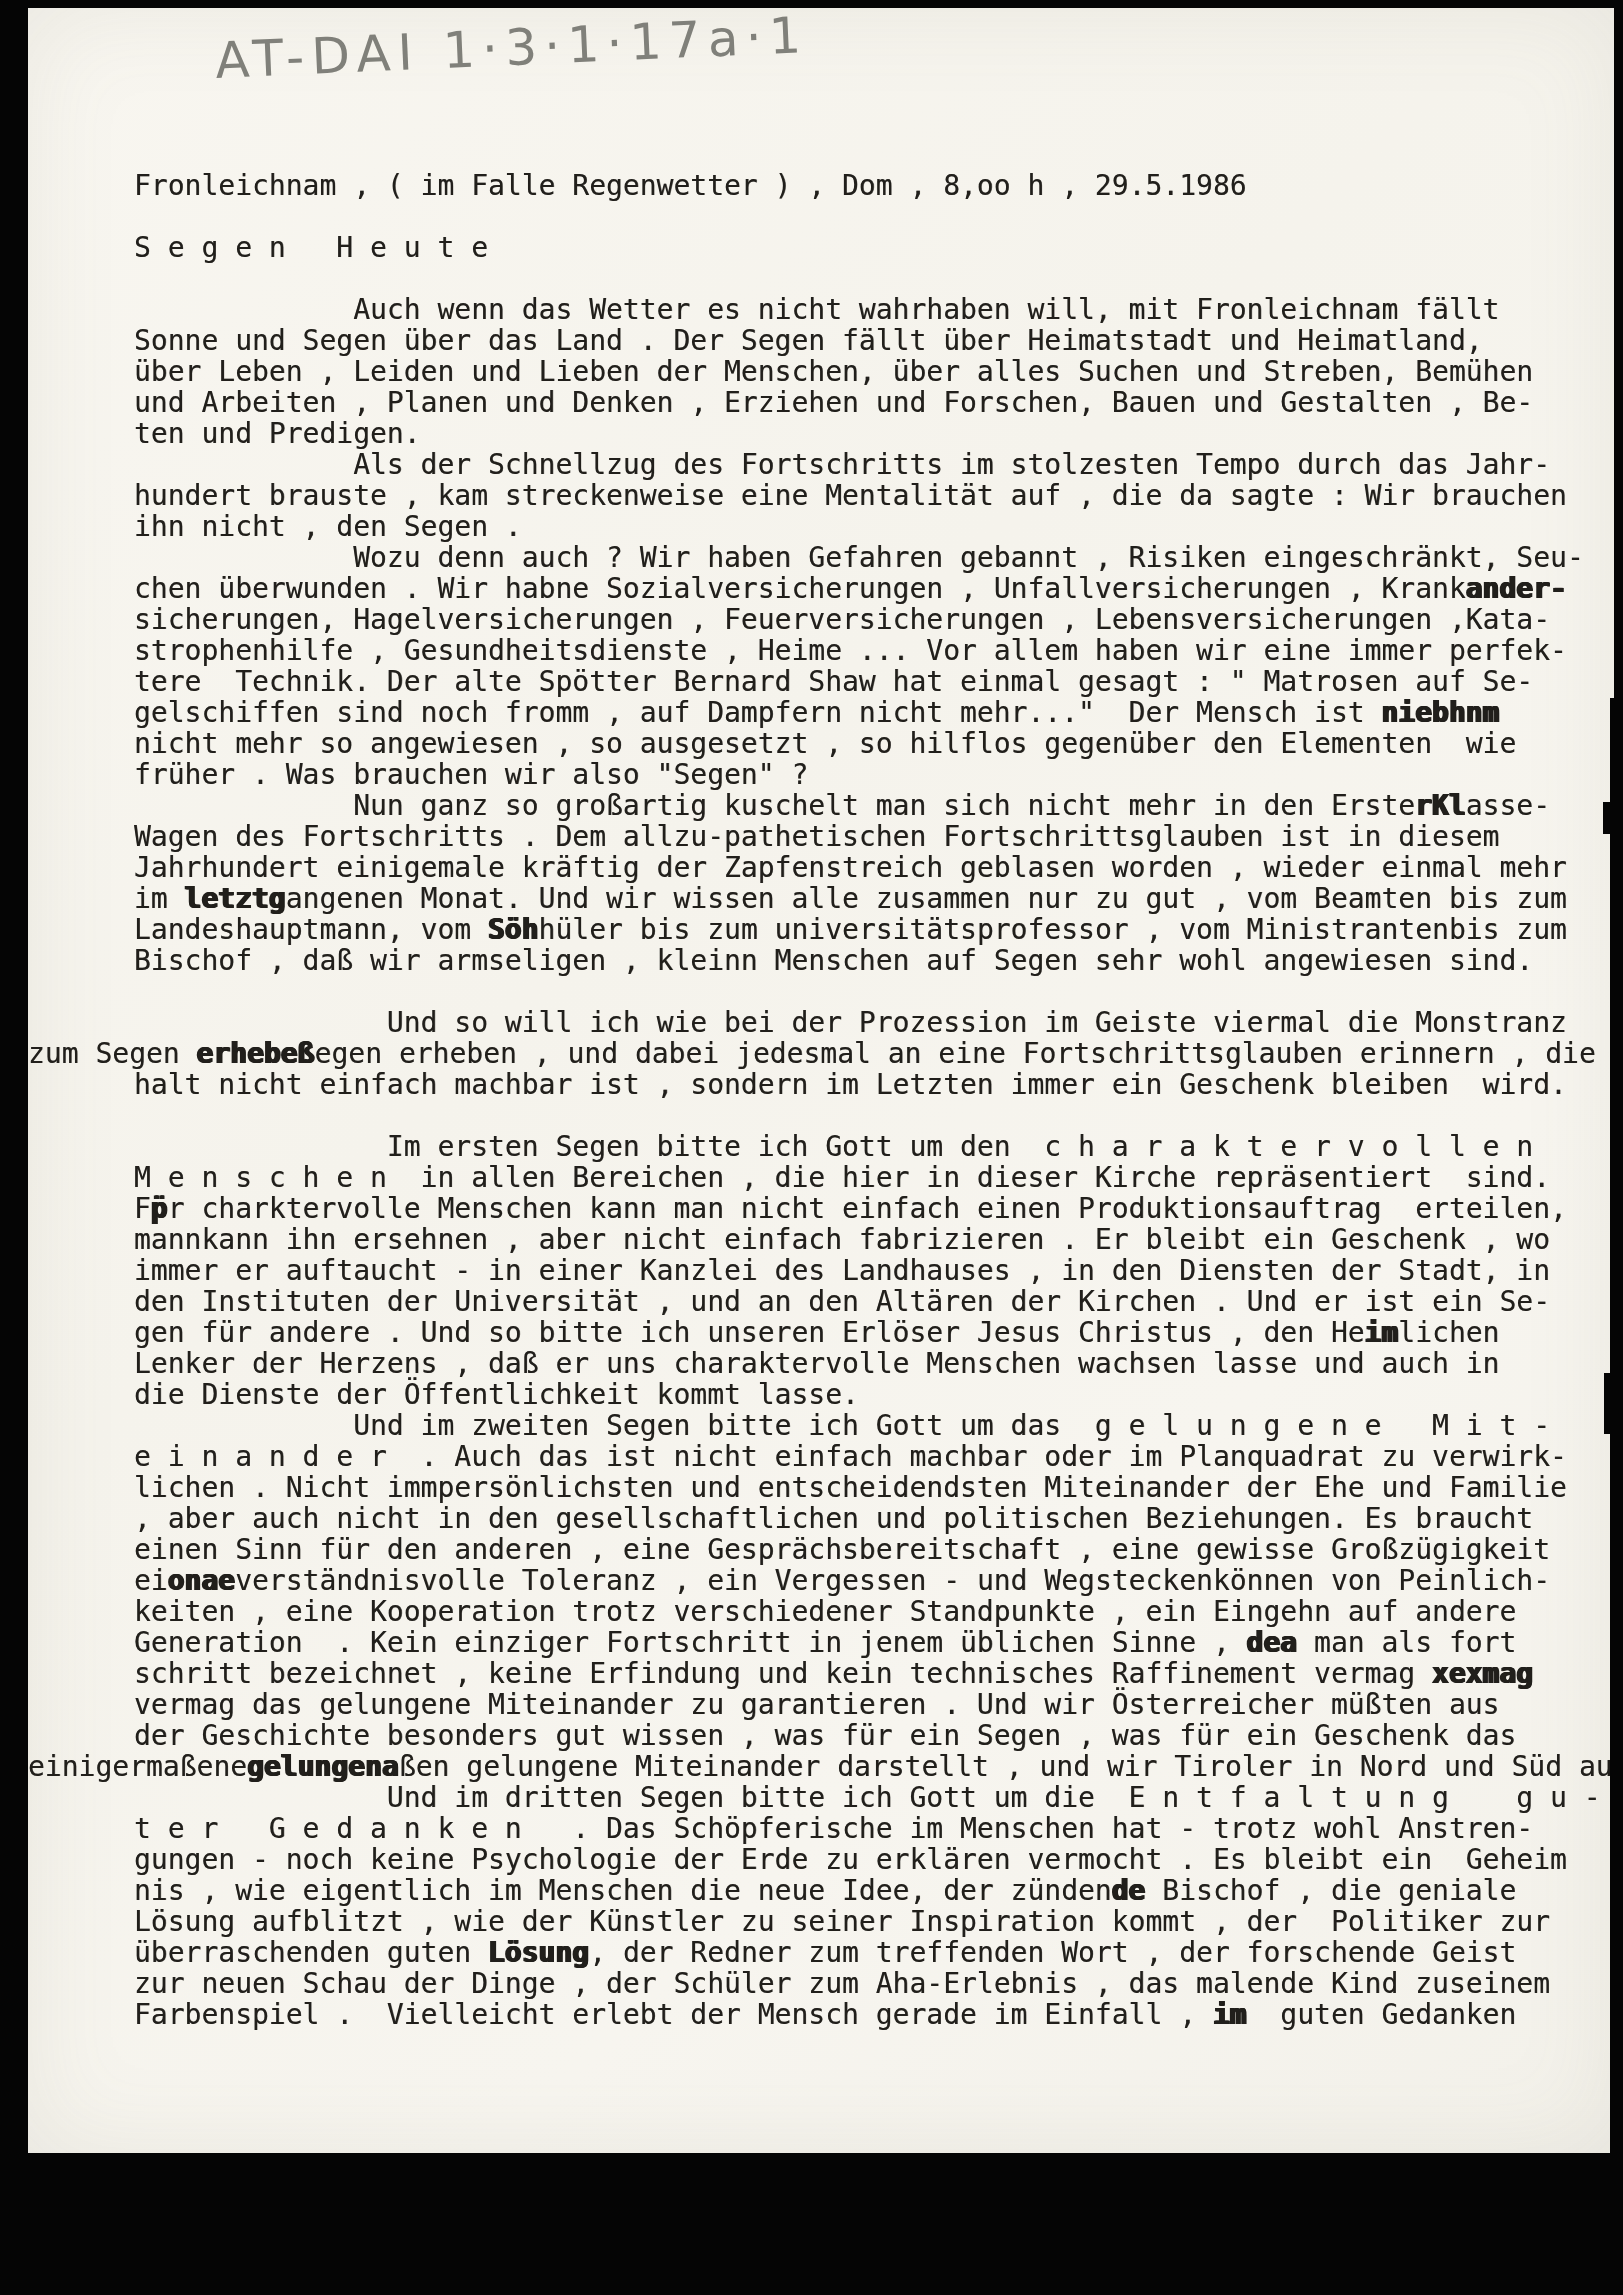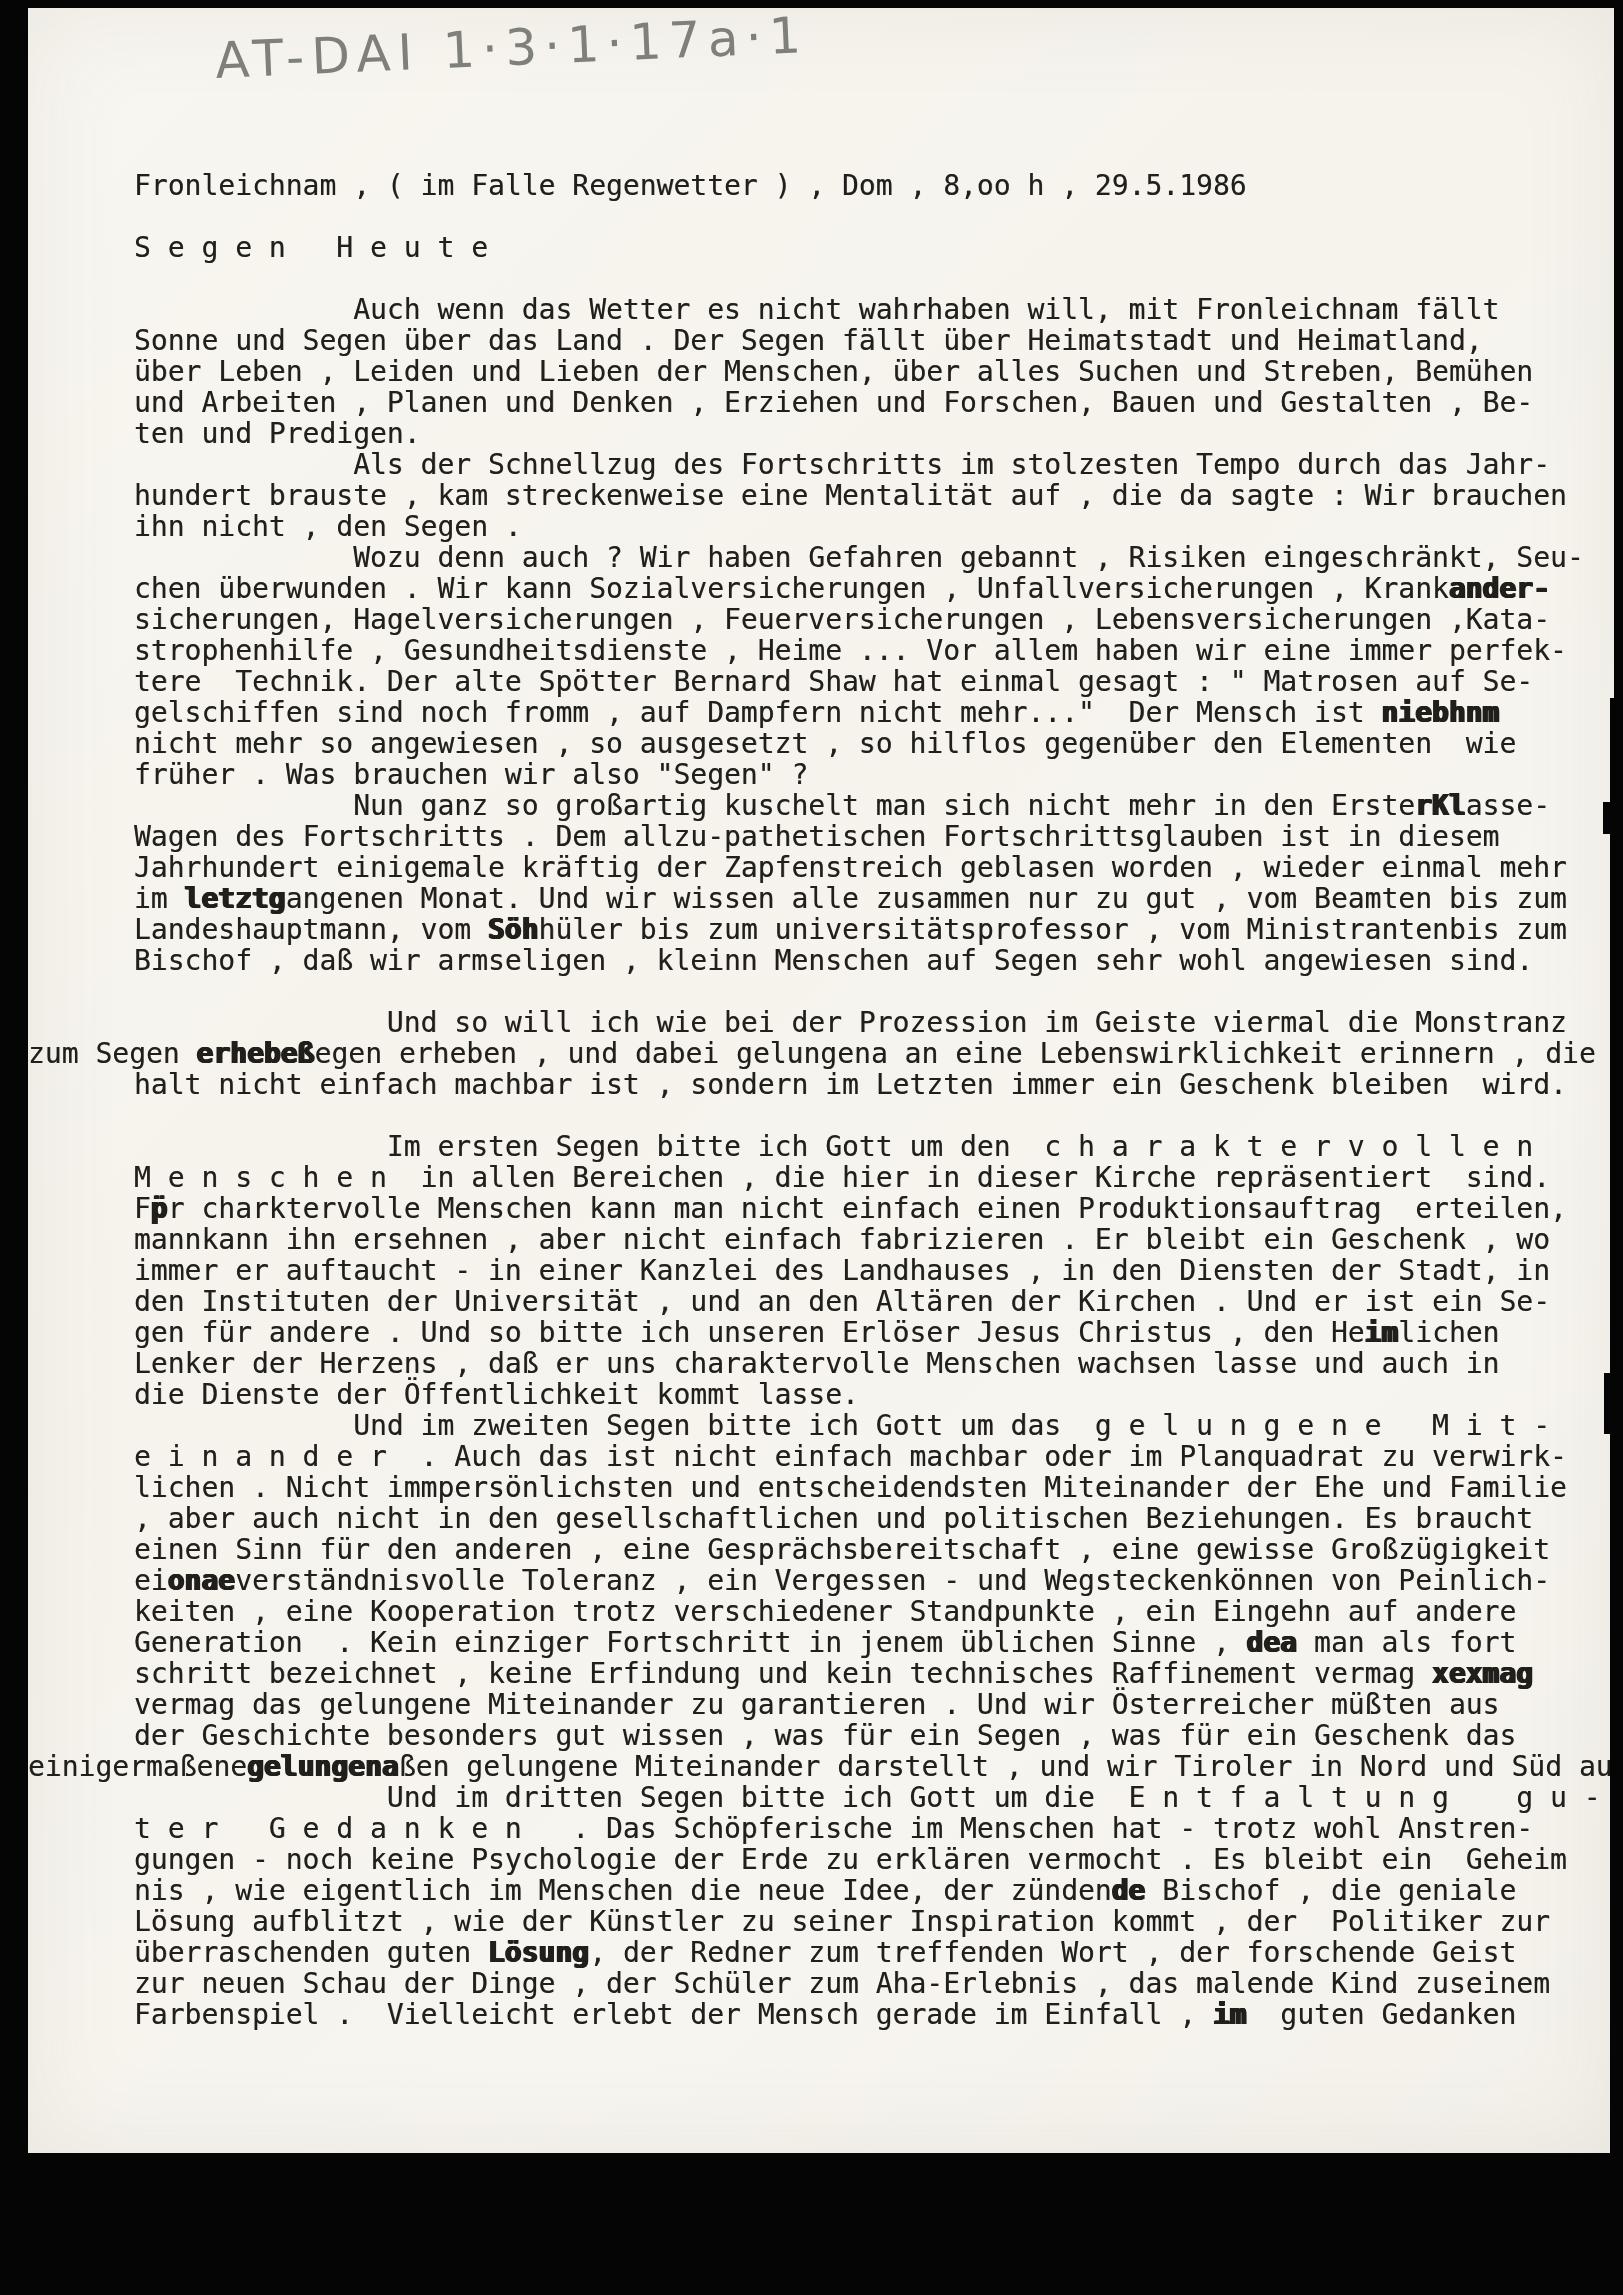--- a/index.html
+++ b/index.html
@@ -68,36 +68,36 @@
       <div class="line blank">&nbsp;</div>
       <div class="line"><span>             Auch wenn das Wetter es nicht wahrhaben will, mit Fronleichnam fällt</span></div>
       <div class="line"><span>Sonne und Segen über das Land . Der Segen fällt über Heimatstadt und Heimatland,</span></div>
       <div class="line"><span>über Leben , Leiden und Lieben der Menschen, über alles Suchen und Streben, Bemühen</span></div>
       <div class="line"><span>und Arbeiten , Planen und Denken , Erziehen und Forschen, Bauen und Gestalten , Be-</span></div>
       <div class="line"><span>ten und Predigen.</span></div>
       <div class="line"><span>             Als der Schnellzug des Fortschritts im stolzesten Tempo durch das Jahr-</span></div>
       <div class="line"><span>hundert brauste , kam streckenweise eine Mentalität auf , die da sagte : Wir brauchen</span></div>
       <div class="line"><span>ihn nicht , den Segen .</span></div>
       <div class="line"><span>             Wozu denn auch ? Wir haben Gefahren gebannt , Risiken eingeschränkt, Seu-</span></div>
-      <div class="line"><span>chen überwunden . Wir kann Sozialversicherungen , Unfallversicherungen , Krank</span><span class="ov">ander-</span></div>
+      <div class="line"><span>chen überwunden . Wir habne Sozialversicherungen , Unfallversicherungen , Krank</span><span class="ov">ander-</span></div>
       <div class="line"><span>sicherungen, Hagelversicherungen , Feuerversicherungen , Lebensversicherungen ,Kata-</span></div>
       <div class="line"><span>strophenhilfe , Gesundheitsdienste , Heime ... Vor allem haben wir eine immer perfek-</span></div>
       <div class="line"><span>tere  Technik. Der alte Spötter Bernard Shaw hat einmal gesagt : " Matrosen auf Se-</span></div>
       <div class="line"><span>gelschiffen sind noch fromm , auf Dampfern nicht mehr..."  Der Mensch ist </span><span class="ov">niebhnm</span></div>
       <div class="line"><span>nicht mehr so angewiesen , so ausgesetzt , so hilflos gegenüber den Elementen  wie</span></div>
       <div class="line"><span>früher . Was brauchen wir also "Segen" ?</span></div>
       <div class="line"><span>             Nun ganz so großartig kuschelt man sich nicht mehr in den Erste</span><span class="ov">rKl</span><span>asse-</span></div>
       <div class="line"><span>Wagen des Fortschritts . Dem allzu-pathetischen Fortschrittsglauben ist in diesem</span></div>
       <div class="line"><span>Jahrhundert einigemale kräftig der Zapfenstreich geblasen worden , wieder einmal mehr</span></div>
       <div class="line"><span>im </span><span class="ov">letztg</span><span>angenen Monat. Und wir wissen alle zusammen nur zu gut , vom Beamten bis zum</span></div>
       <div class="line"><span>Landeshauptmann, vom </span><span class="ov">Söh</span><span>hüler bis zum universitätsprofessor , vom Ministrantenbis zum</span></div>
       <div class="line"><span>Bischof , daß wir armseligen , kleinn Menschen auf Segen sehr wohl angewiesen sind.</span></div>
       <div class="line blank">&nbsp;</div>
       <div class="line"><span>               Und so will ich wie bei der Prozession im Geiste viermal die Monstranz</span></div>
-      <div class="line margin"><span>zum Segen </span><span class="ov">erhebeß</span><span>egen erheben , und dabei gelungena an eine Lebenswirklichkeit erinnern , die</span></div>
+      <div class="line margin"><span>zum Segen </span><span class="ov">erhebeß</span><span>egen erheben , und dabei jedesmal an eine Fortschrittsglauben erinnern , die</span></div>
       <div class="line"><span>halt nicht einfach machbar ist , sondern im Letzten immer ein Geschenk bleiben  wird.</span></div>
       <div class="line blank">&nbsp;</div>
       <div class="line"><span>               Im ersten Segen bitte ich Gott um den  c h a r a k t e r v o l l e n</span></div>
       <div class="line"><span>M e n s c h e n  in allen Bereichen , die hier in dieser Kirche repräsentiert  sind.</span></div>
       <div class="line"><span>F</span><span class="ov">p̈</span><span>r charktervolle Menschen kann man nicht einfach einen Produktionsauftrag  erteilen,</span></div>
       <div class="line"><span>mannkann ihn ersehnen , aber nicht einfach fabrizieren . Er bleibt ein Geschenk , wo</span></div>
       <div class="line"><span>immer er auftaucht - in einer Kanzlei des Landhauses , in den Diensten der Stadt, in</span></div>
       <div class="line"><span>den Instituten der Universität , und an den Altären der Kirchen . Und er ist ein Se-</span></div>
       <div class="line"><span>gen für andere . Und so bitte ich unseren Erlöser Jesus Christus , den He</span><span class="ov">im</span><span>lichen</span></div>
       <div class="line"><span>Lenker der Herzens , daß er uns charaktervolle Menschen wachsen lasse und auch in</span></div>

